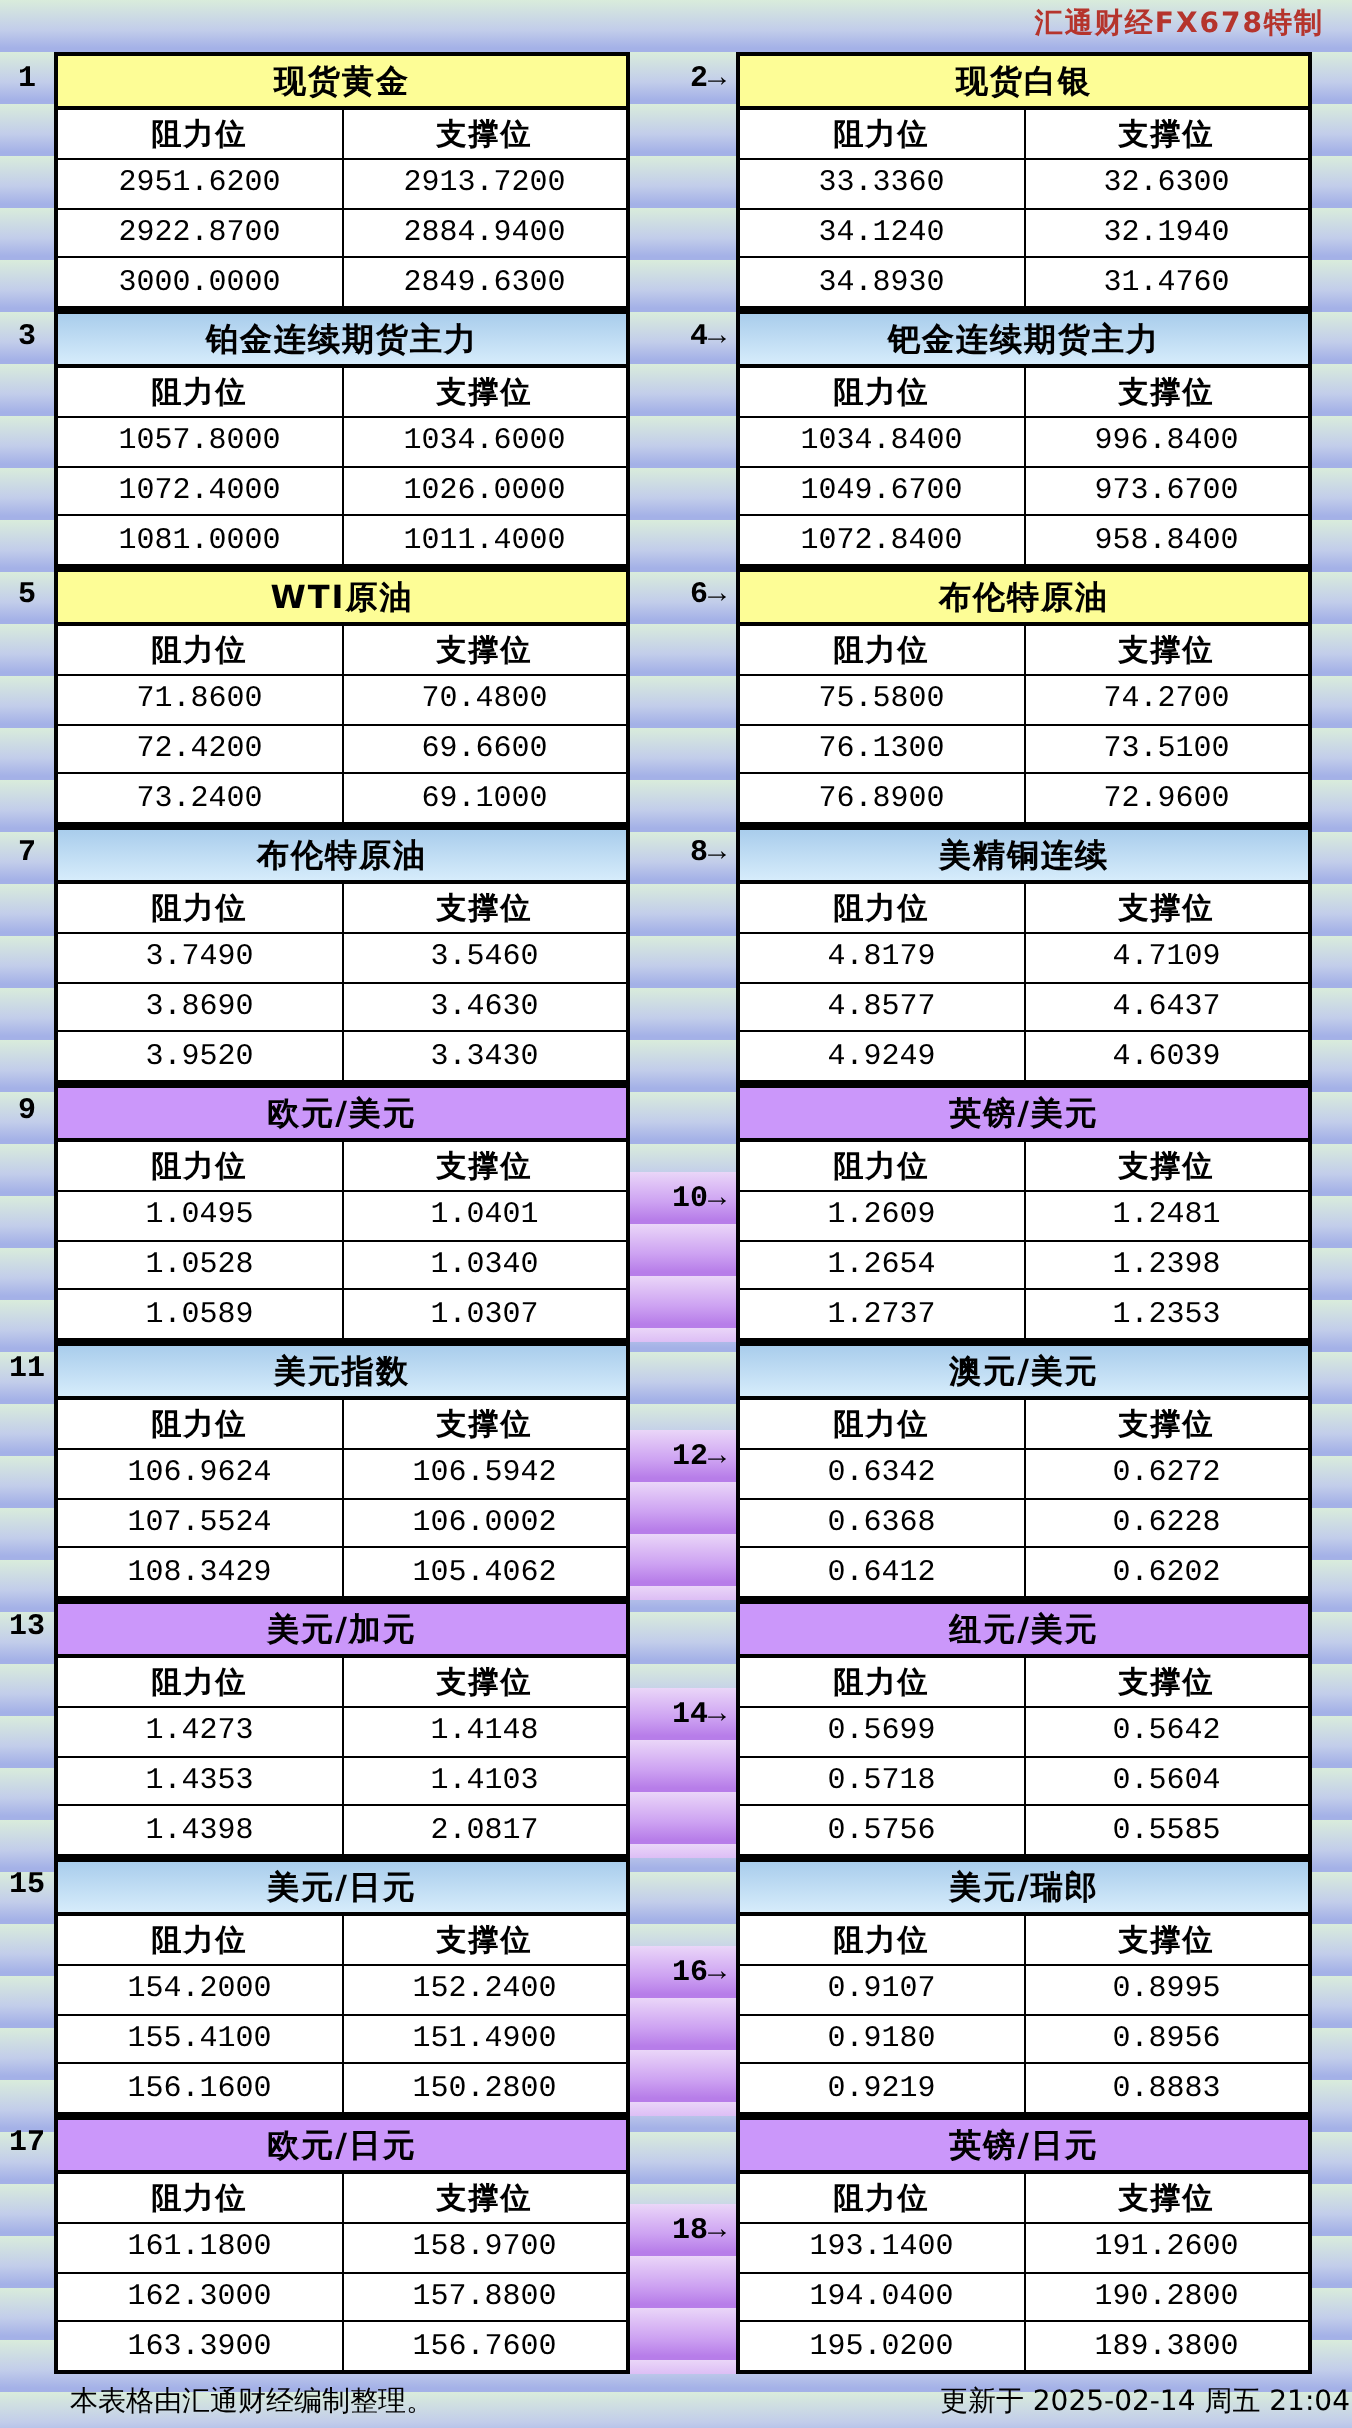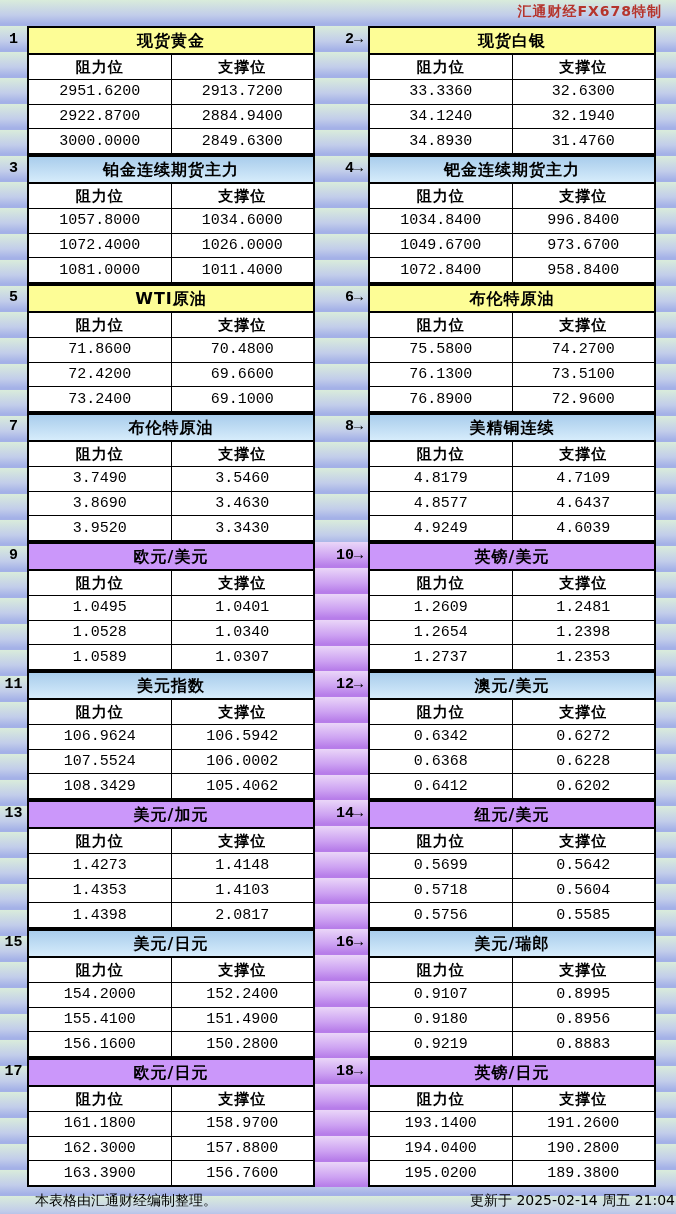--- a/index.html
+++ b/index.html
@@ -24,20 +24,21 @@
   }
   .num-cell{
     font-family:"Liberation Mono","DejaVu Sans Mono",monospace;
     font-weight:bold;font-size:15px;color:#000;
     line-height:27px;
   }
   .left-num{text-align:center;}
   .gap-cell{text-align:right;padding-right:5px;box-sizing:border-box;}
   .gap-cell.purple{
     background:repeating-linear-gradient(180deg,#ead6f8 0px,#cda2f2 15px,#b77de9 24px,#b77de9 26px);
+    margin-top:44px;
   }
   .panel{
     border:2px solid #000;
     background:#fff;
     box-sizing:border-box;
     display:flex;flex-direction:column;
   }
   .title{
     height:25px;line-height:25px;
     border-bottom:2px solid #000;

